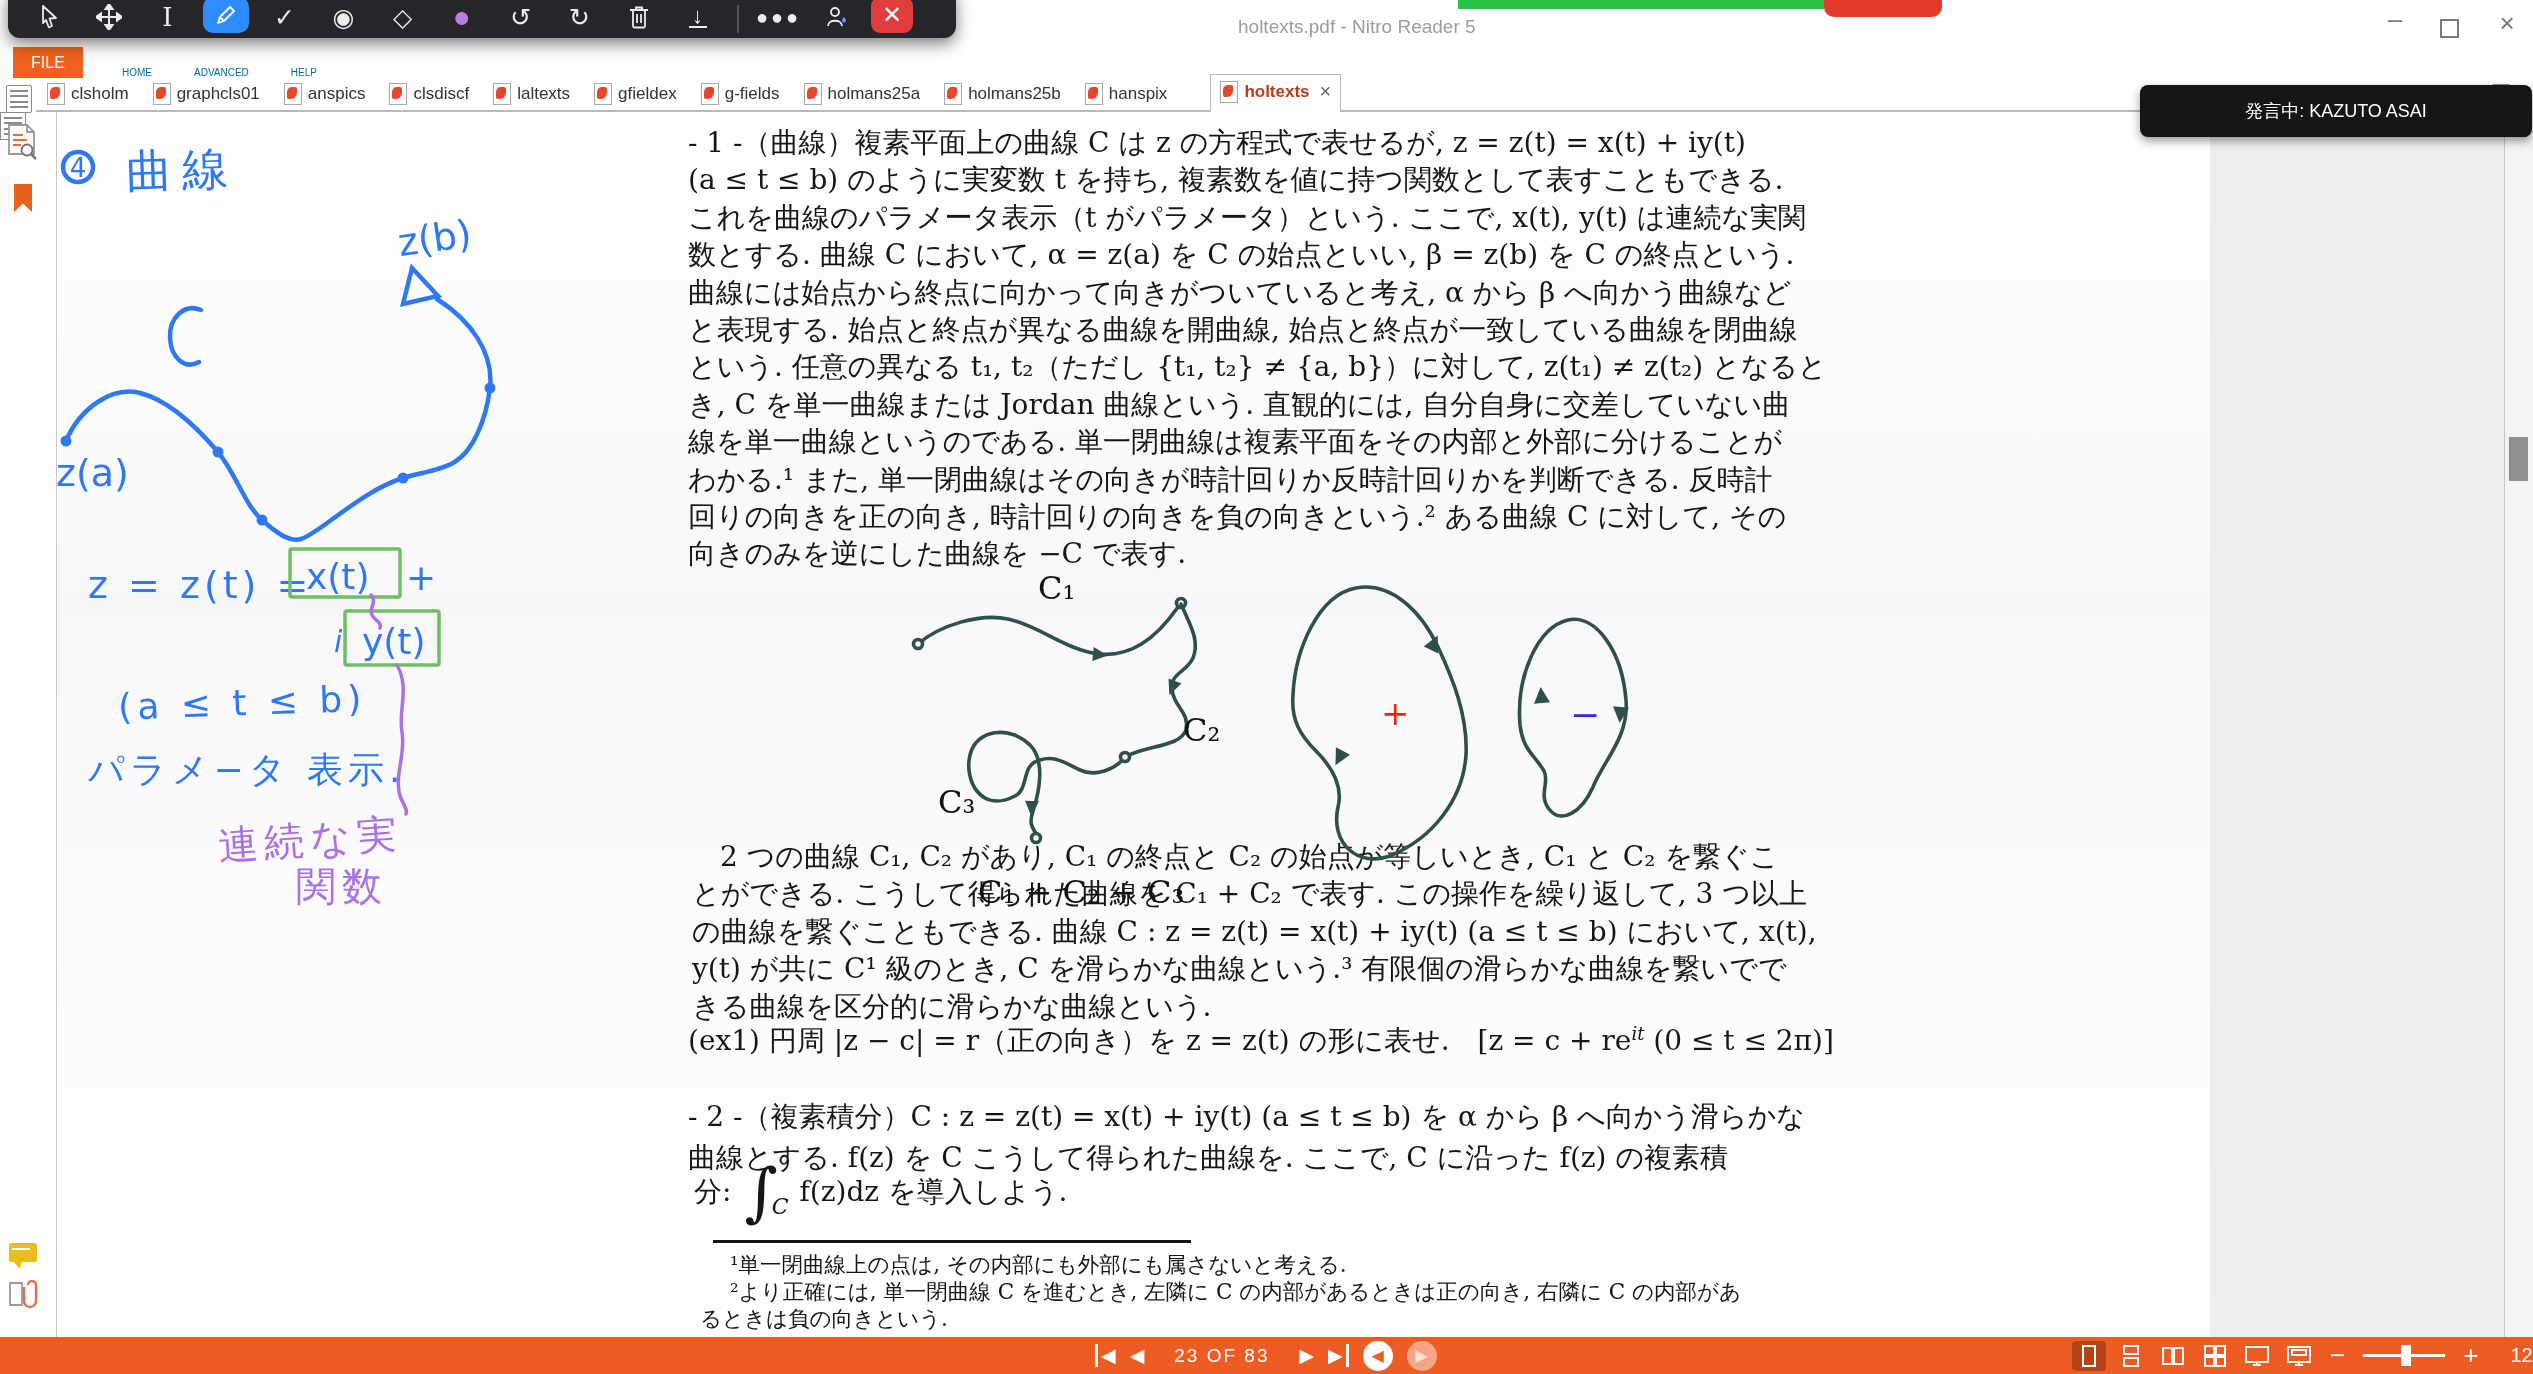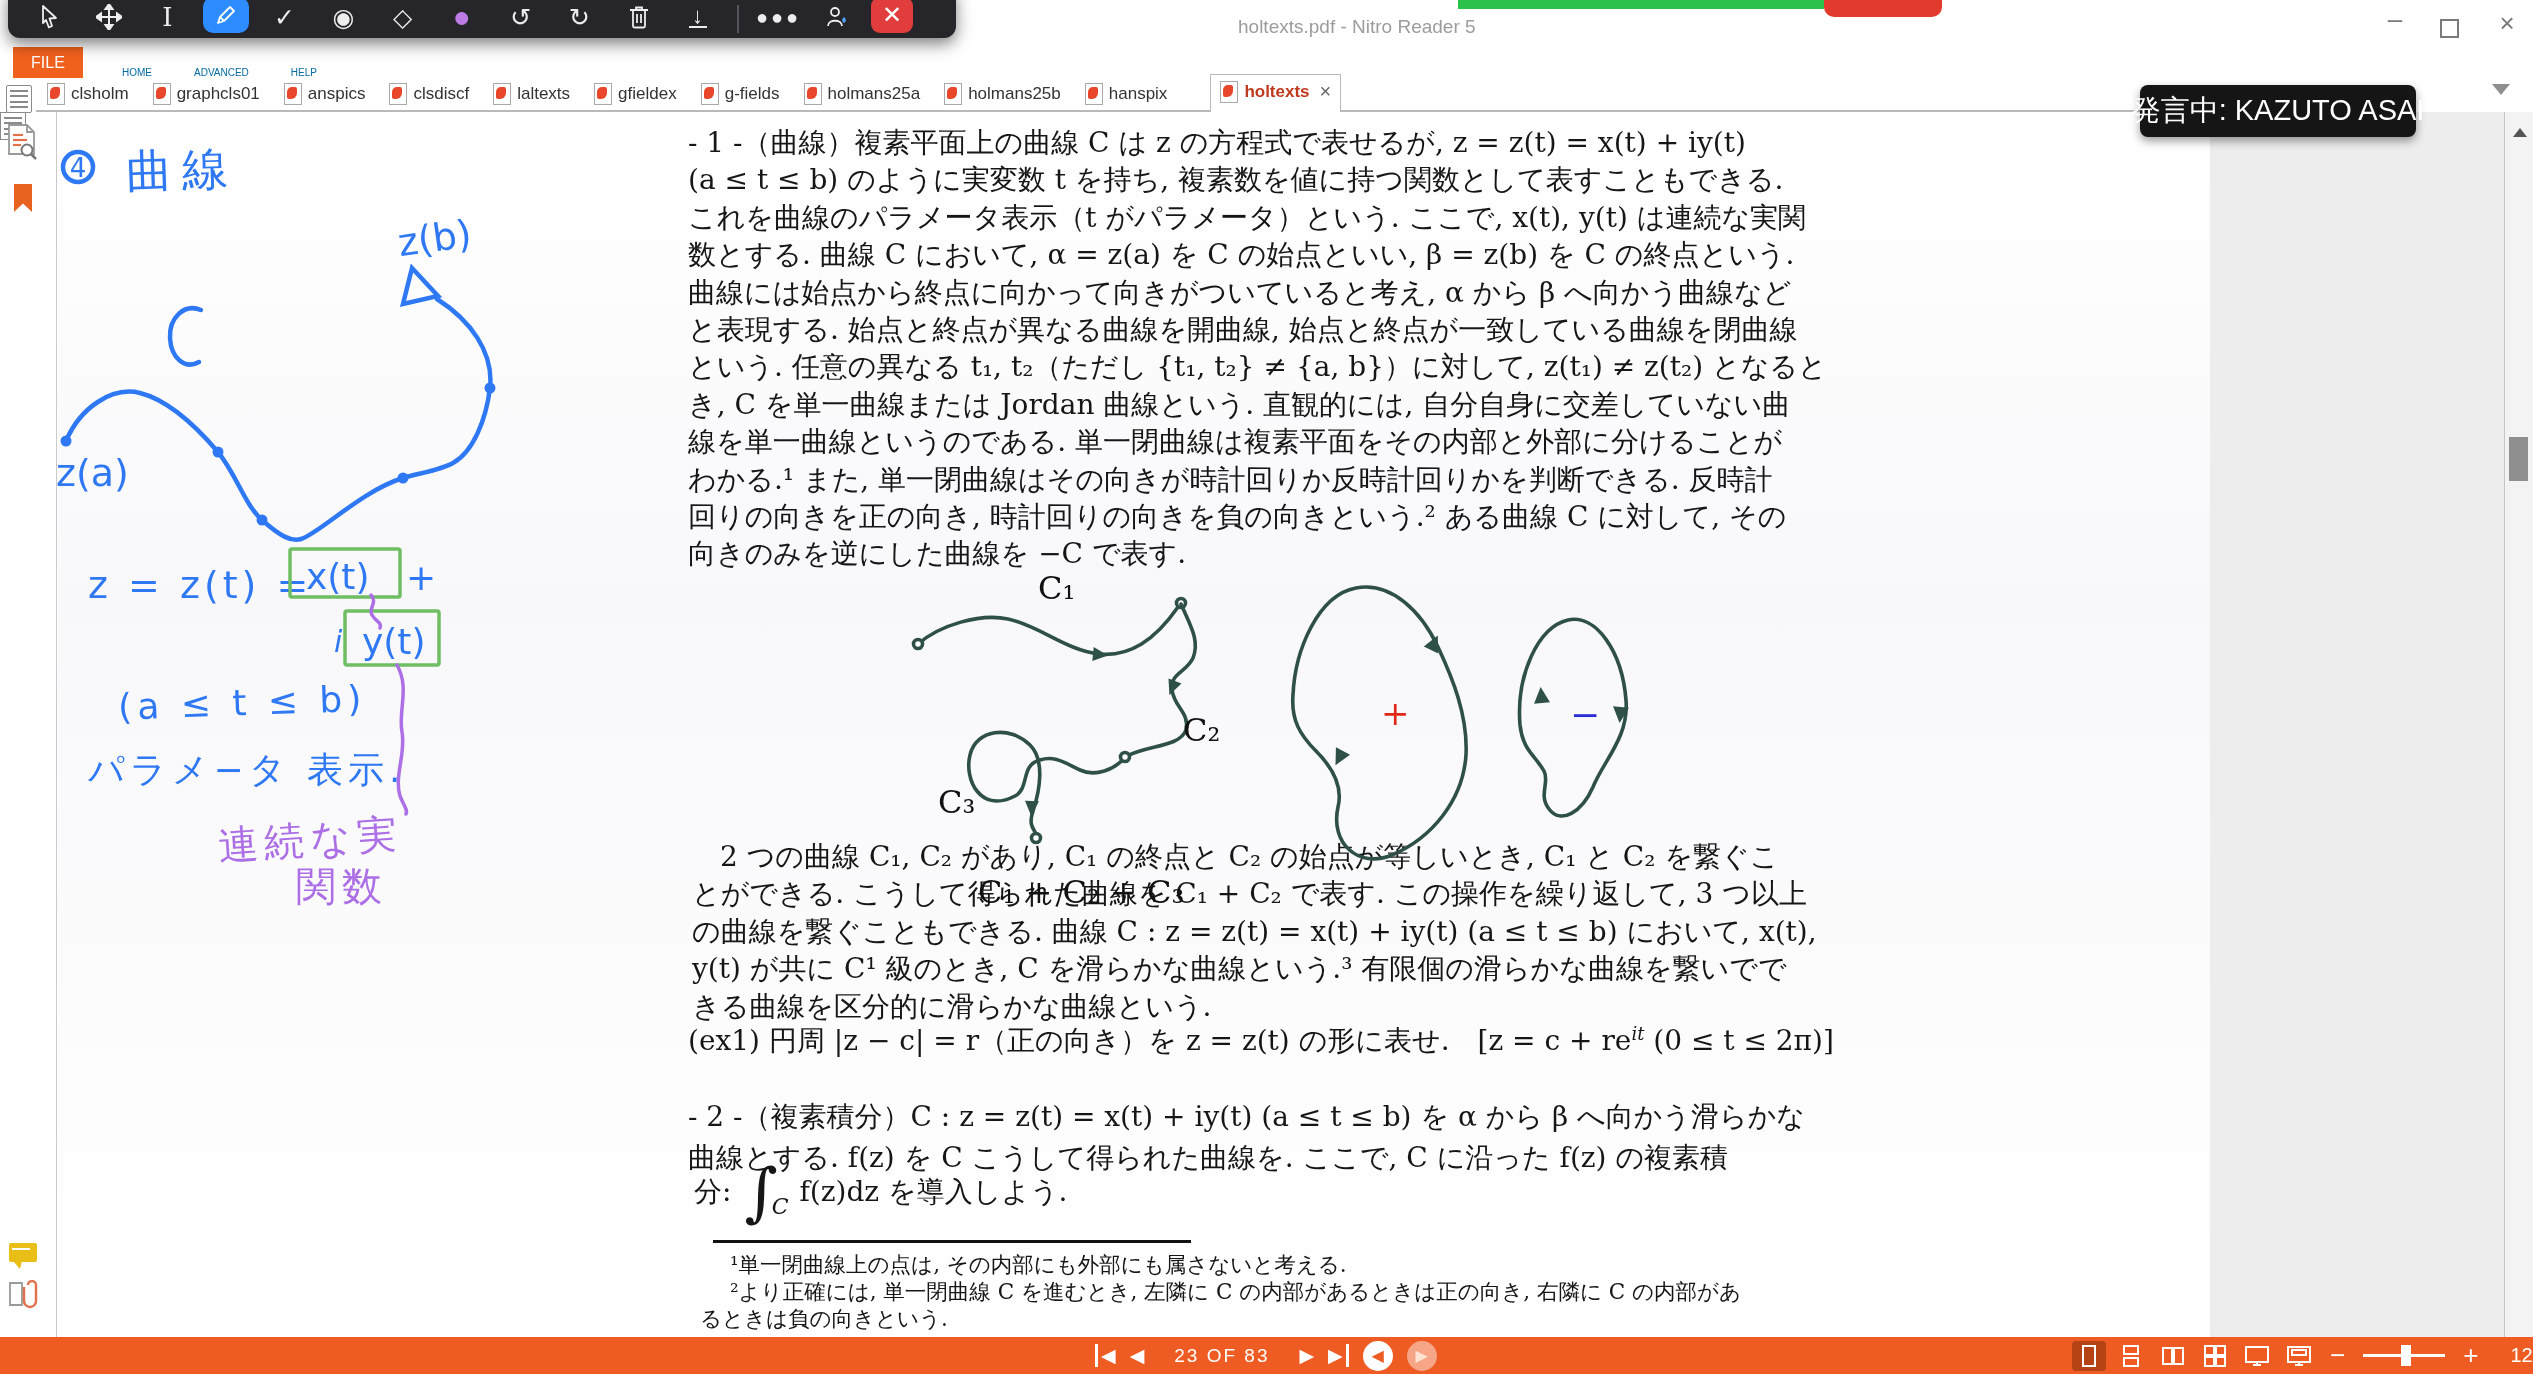--- a/index.html
+++ b/index.html
@@ -85,22 +85,22 @@
   .zoomlevel{font-size:20px;margin-left:18px;}
   
   .sideicon{position:absolute;}
   .bookmark-icon{left:14px;top:72px;width:18px;height:28px;background:#e86220;clip-path:polygon(0 0,100% 0,100% 100%,50% 70%,0 100%);}
   .comment-icon{left:9px;top:1131px;width:28px;height:19px;background:#e9be16;border-radius:2px;position:absolute;}
   .comment-icon::before{content:"";position:absolute;left:3px;top:5px;width:18px;height:0;border-top:2px solid #fff;}
   .comment-icon::after{content:"";position:absolute;left:4px;bottom:-7px;border-left:7px solid transparent;border-right:2px solid transparent;border-top:8px solid #e9be16;}
   .listdoc-icon{left:10px;top:1193px;width:26px;height:28px;border:1.5px solid #8a8a8a;background:#fff;box-sizing:border-box;padding:4px 3px;display:flex;flex-direction:column;justify-content:space-between;}
   .listdoc-icon i{display:block;height:0;border-top:2px solid #8a8a8a;}
   
-  .speaking{position:absolute;left:2140px;top:85px;width:276px;height:52px;background:#151515;border-radius:8px;
-    box-shadow:0 4px 10px rgba(0,0,0,.4);display:flex;align-items:center;justify-content:center;color:#fff;font-size:29px;z-index:40;white-space:nowrap;}
+  .speaking{position:absolute;left:2140px;top:85px;width:392px;height:52px;background:#151515;border-radius:8px;
+    box-shadow:0 4px 10px rgba(0,0,0,.4);display:flex;align-items:center;justify-content:center;color:#fff;font-size:18px;z-index:40;white-space:nowrap;}
   
   .layer{position:absolute;left:0;top:0;width:2533px;height:1374px;pointer-events:none;}
   .diagram-layer{z-index:2;}
   .ink-layer{z-index:8;}
 </style>
 </head>
 <body>
 
 <div id="screen">
 

